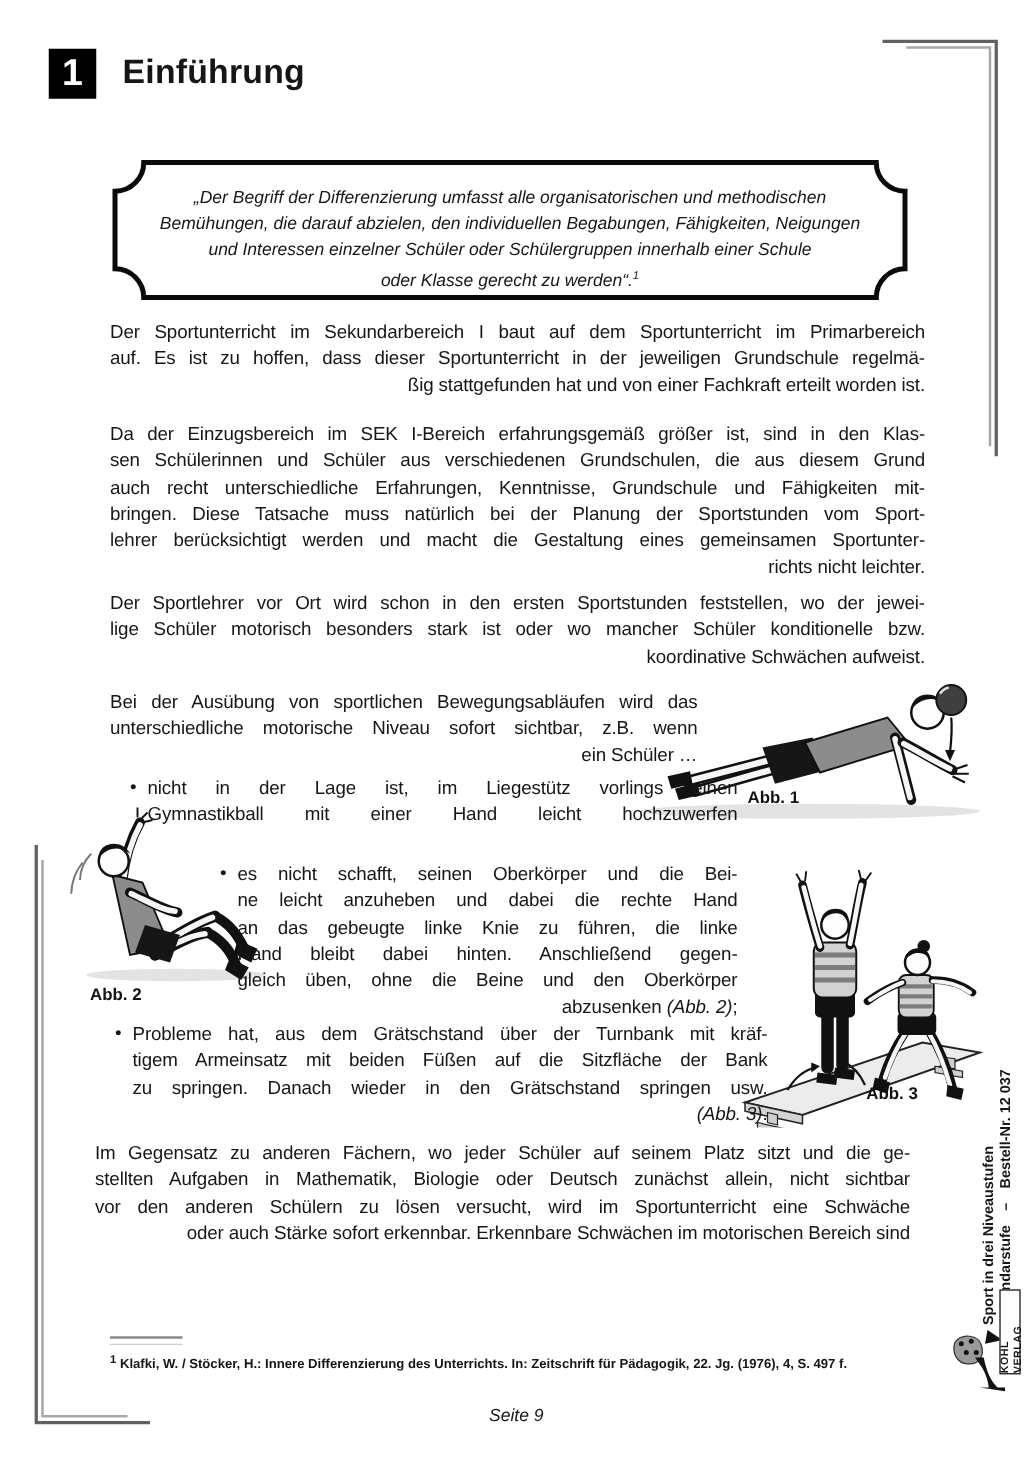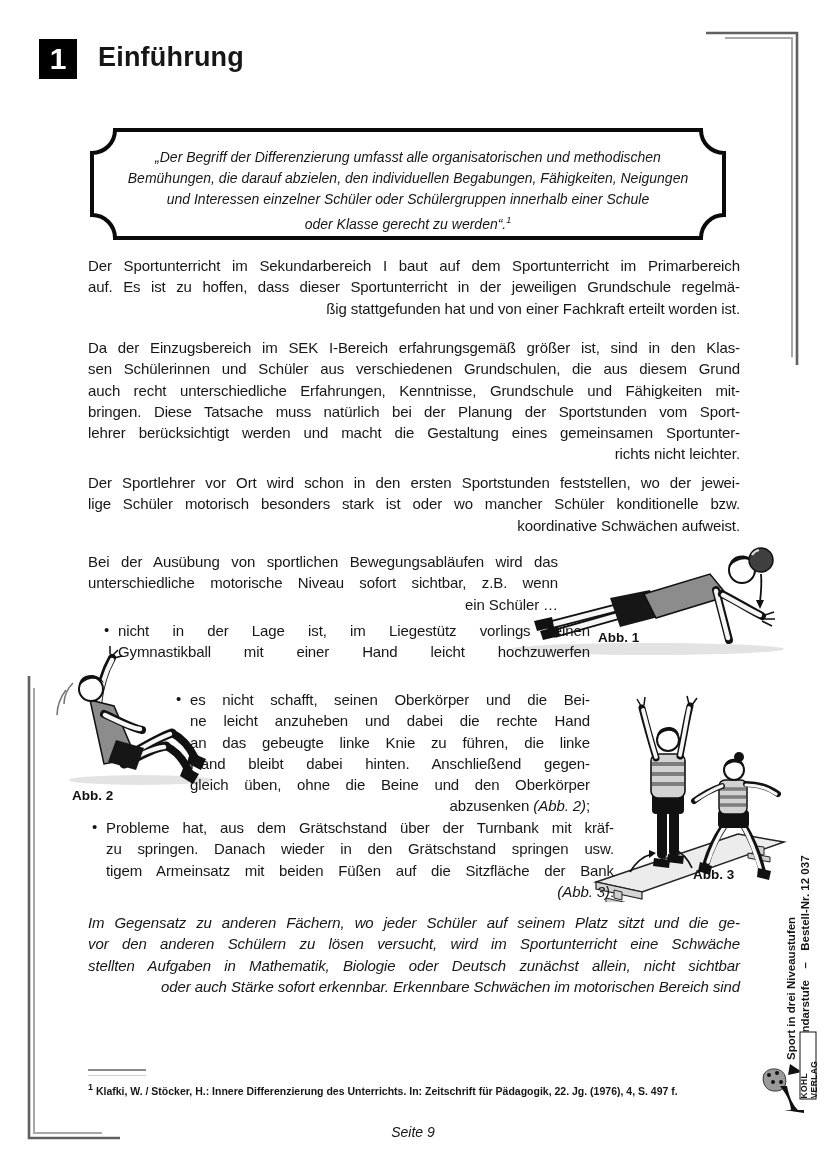--- a/index.html
+++ b/index.html
@@ -270,32 +270,32 @@
       <path d="M136,92 C136,81 154,79 156,90 C148,84 141,86 136,92 Z" fill="#111"></path>
       <text class="fig-label" x="105" y="203" font-size="13.5" font-weight="bold" fill="#111">Abb. 3</text>
     </svg>
   </div>
 
   <div class="bullet" style="left:92px;top:817px;width:522px;">
     <span class="dot">•</span>
     <div class="btext">
       <div>
           <div class="jl">Probleme hat, aus dem Grätschstand über der Turnbank mit kräf-</div>
+          <div class="jl">tigem Armeinsatz mit beiden Füßen auf die Sitzfläche der Bank</div>
           <div class="jl">zu springen. Danach wieder in den Grätschstand springen usw.</div>
-          <div class="jl">tigem Armeinsatz mit beiden Füßen auf die Sitzfläche der Bank</div>
         </div>
       <div class="pline-last"><span></span><span class="ref-italic">(Abb. 3)</span><span>.</span></div>
     </div>
   </div>
 
-  <div class="para" style="left:88px;top:912px;width:652px;font-style:italic;">
+  <div class="para" style="left:76px;top:912px;width:652px;">
     <div>
         <div class="jl">Im Gegensatz zu anderen Fächern, wo jeder Schüler auf seinem Platz sitzt und die ge-</div>
+        <div class="jl">stellten Aufgaben in Mathematik, Biologie oder Deutsch zunächst allein, nicht sichtbar</div>
         <div class="jl">vor den anderen Schülern zu lösen versucht, wird im Sportunterricht eine Schwäche</div>
-        <div class="jl">stellten Aufgaben in Mathematik, Biologie oder Deutsch zunächst allein, nicht sichtbar</div>
       </div>
     <div class="pline-last">oder auch Stärke sofort erkennbar. Erkennbare Schwächen im motorischen Bereich sind</div>
   </div>
 
   <div class="footnote-rule"></div>
   <div class="footnote"><sup>1</sup><span> Klafki, W. / Stöcker, H.: Innere Differenzierung des Unterrichts. In: Zeitschrift für Pädagogik, 22. Jg. (1976), 4, S. 497 f.</span></div>
 
   <div class="page-num">Seite 9</div>
 
   <div class="sidebar-text">

